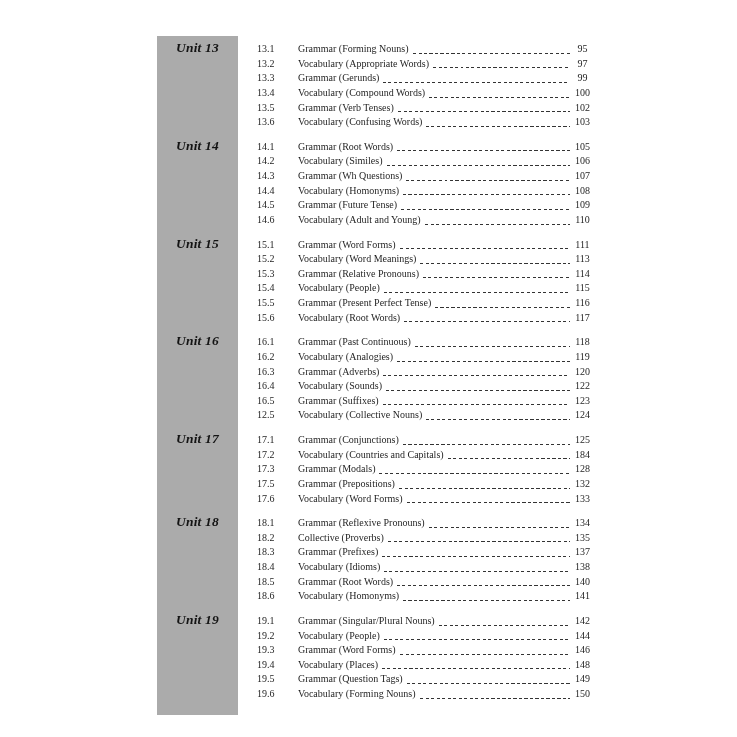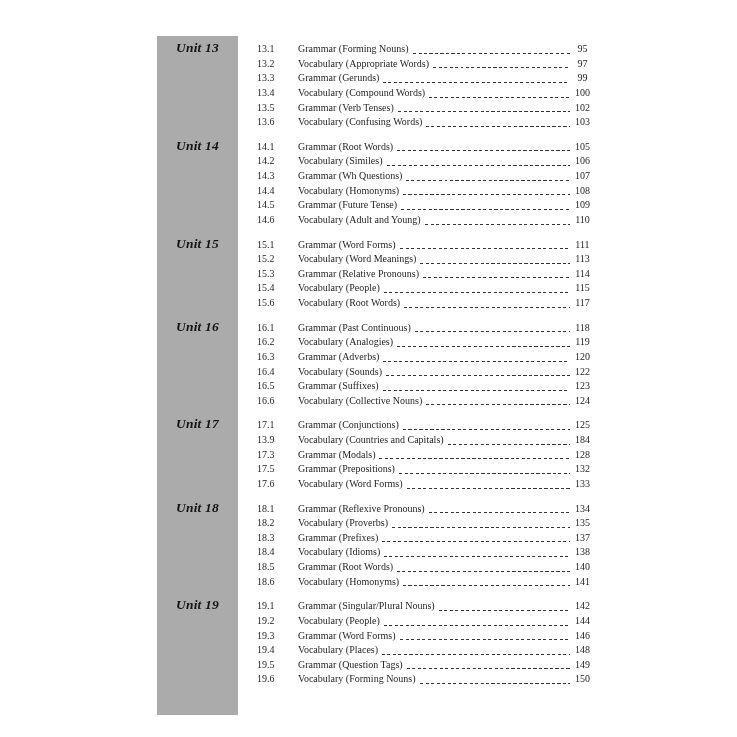--- a/index.html
+++ b/index.html
@@ -201,20 +201,26 @@
     <span class="entry-page">114</span>
   </div>
 
   <div class="entry-row">
     <span class="entry-num">15.4</span>
     <span class="entry-title">Vocabulary (People)</span>
     <span class="entry-leader"></span>
     <span class="entry-page">115</span>
   </div>
 
+  <div class="entry-row">
+    <span class="entry-num">15.5</span>
+    <span class="entry-title">Grammar (Present Perfect Tense)</span>
+    <span class="entry-leader"></span>
+    <span class="entry-page">116</span>
+  </div>
 
   <div class="entry-row">
     <span class="entry-num">15.6</span>
     <span class="entry-title">Vocabulary (Root Words)</span>
     <span class="entry-leader"></span>
     <span class="entry-page">117</span>
   </div>
 </div>
   </section>
 
@@ -250,40 +256,40 @@
   </div>
 
   <div class="entry-row">
     <span class="entry-num">16.5</span>
     <span class="entry-title">Grammar (Suffixes)</span>
     <span class="entry-leader"></span>
     <span class="entry-page">123</span>
   </div>
 
   <div class="entry-row">
-    <span class="entry-num">16.6</span>
+    <span class="entry-num">12.5</span>
     <span class="entry-title">Vocabulary (Collective Nouns)</span>
     <span class="entry-leader"></span>
     <span class="entry-page">124</span>
   </div>
 </div>
   </section>
 
   <section class="unit-block">
     <div class="unit-label">Unit 17</div>
     <div class="unit-entries">
   <div class="entry-row">
     <span class="entry-num">17.1</span>
     <span class="entry-title">Grammar (Conjunctions)</span>
     <span class="entry-leader"></span>
     <span class="entry-page">125</span>
   </div>
 
   <div class="entry-row">
-    <span class="entry-num">13.9</span>
+    <span class="entry-num">17.2</span>
     <span class="entry-title">Vocabulary (Countries and Capitals)</span>
     <span class="entry-leader"></span>
     <span class="entry-page">184</span>
   </div>
 
   <div class="entry-row">
     <span class="entry-num">17.3</span>
     <span class="entry-title">Grammar (Modals)</span>
     <span class="entry-leader"></span>
     <span class="entry-page">128</span>
@@ -311,21 +317,21 @@
     <div class="unit-entries">
   <div class="entry-row">
     <span class="entry-num">18.1</span>
     <span class="entry-title">Grammar (Reflexive Pronouns)</span>
     <span class="entry-leader"></span>
     <span class="entry-page">134</span>
   </div>
 
   <div class="entry-row">
     <span class="entry-num">18.2</span>
-    <span class="entry-title">Vocabulary (Proverbs)</span>
+    <span class="entry-title">Collective (Proverbs)</span>
     <span class="entry-leader"></span>
     <span class="entry-page">135</span>
   </div>
 
   <div class="entry-row">
     <span class="entry-num">18.3</span>
     <span class="entry-title">Grammar (Prefixes)</span>
     <span class="entry-leader"></span>
     <span class="entry-page">137</span>
   </div>

